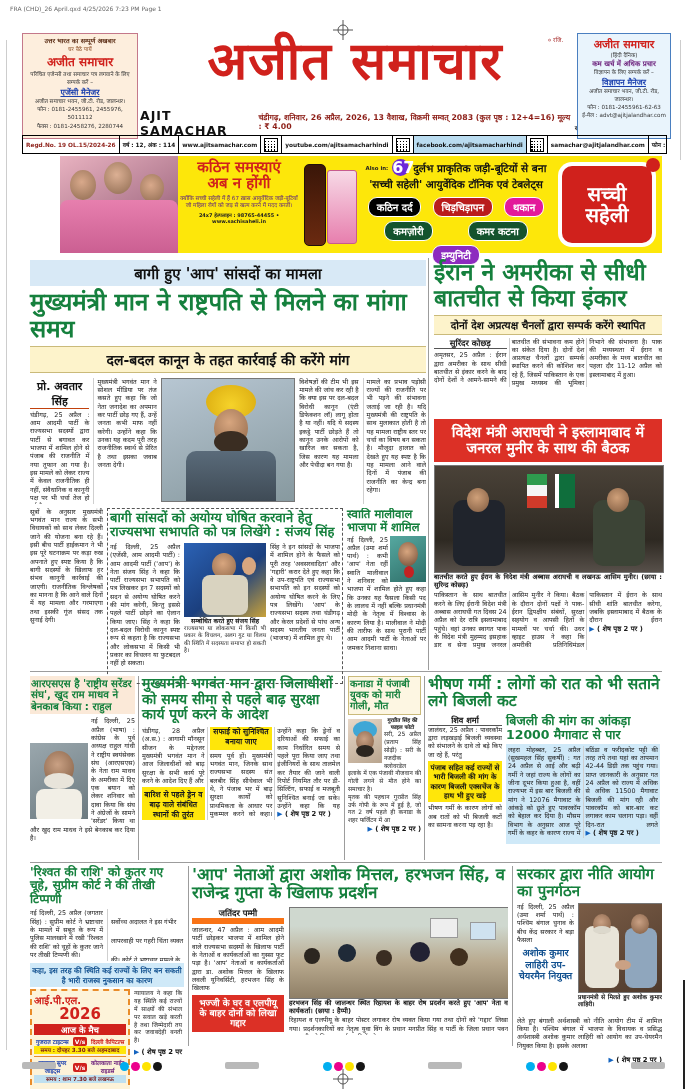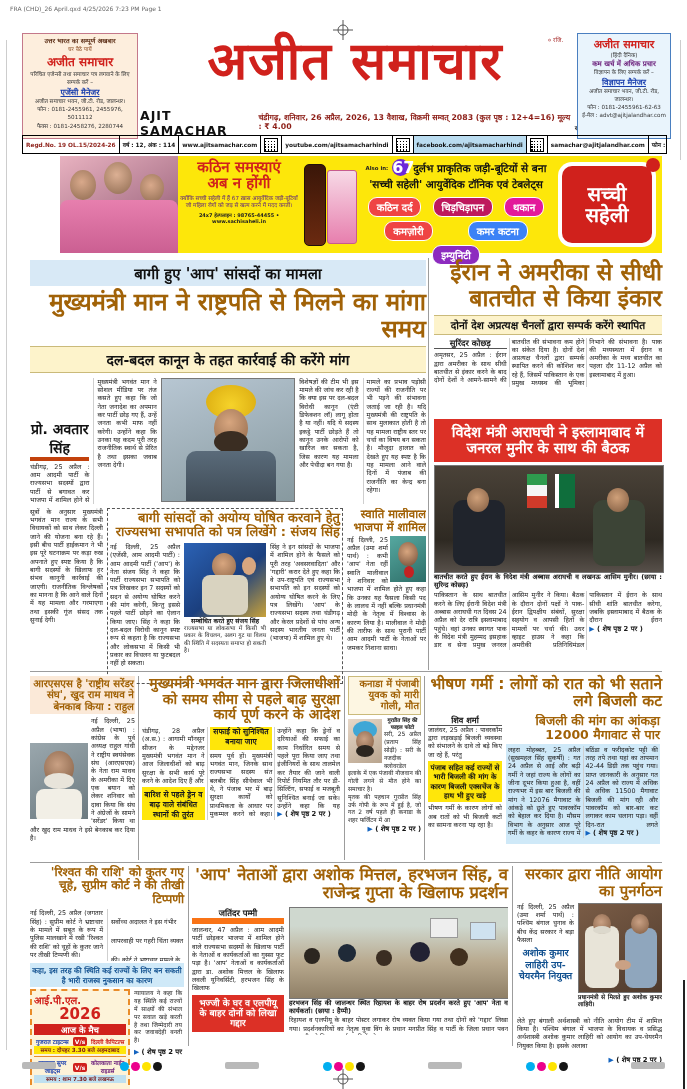--- a/index.html
+++ b/index.html
@@ -1,19 +1,19 @@
 <!DOCTYPE html>
 <html><head>
 <meta charset="utf-8">
 <style>
   html,body{margin:0;padding:0;background:#e8e8e6;}
   .paper{position:relative;width:687px;height:1089px;background:#fff;margin:0 auto;
          font-family:"DejaVu Sans",sans-serif;color:#111;overflow:hidden;}
   .abs{position:absolute;}
-  .hl{font-weight:bold;color:#a16207;text-align:right;line-height:1.12;}
+  .hl{font-weight:bold;color:#15803d;text-align:left;line-height:1.12;}
   .body{font-size:6.4px;line-height:1.3;text-align:justify;color:#1c1c1c;}
   .cols2{columns:2;column-gap:5px;column-rule:1px solid #cfcfcf;}
   .cols3{columns:3;column-gap:5px;column-rule:1px solid #cfcfcf;}
   .byline{font-weight:bold;text-align:center;}
   .cap{font-size:6.6px;font-weight:bold;line-height:1.25;text-align:justify;color:#111;}
   .cont{font-weight:bold;font-size:6.8px;white-space:nowrap;}
   .cont .ar{color:#1464c0;}
   .rule{background:#9c9c9c;}
   .photo{position:relative;overflow:hidden;background:linear-gradient(160deg,#b7c6d2,#87999f);}
   .b{position:absolute;border-radius:50%;}
@@ -25,22 +25,22 @@
   .bluebg{background:#cfe9f8;}
   .qr{display:inline-block;width:12px;height:12px;background:
       repeating-linear-gradient(0deg,#000 0 1.5px,#fff 1.5px 3px),
       repeating-linear-gradient(90deg,#000 0 1.5px,#fff 1.5px 3px);
       background-blend-mode:screen;border:1px solid #000;}
   .dot{display:inline-block;width:9px;height:9px;border-radius:50%;margin:0 1px;}
   .dc{background:#00aeef;}.dm{background:#ec008c;}.dy{background:#ffe400;}.dk{background:#161616;}
   .dash{display:inline-block;width:34px;height:7px;background:#b9b9b9;border-radius:2px;}
   .pill{display:inline-block;color:#fff;font-weight:bold;font-size:10px;border-radius:9px;
         padding:2px 8px;margin:2px 3px;border:1.5px solid #fff;}
-  .p0{background:#ef4444;}.p1{background:#be185d;}.p2{background:#e3199a;}
-  .p3{background:#ef4444;}.p4{background:#3b82f6;margin-left:27px;}.p5{background:#8d2bbf;}
+  .p0{background:#000000;}.p1{background:#b91c1c;}.p2{background:#e3199a;}
+  .p3{background:#14532d;}.p4{background:#14532d;margin-left:27px;}.p5{background:#8d2bbf;}
   .seg{border-left:1px solid #000;padding:2px 3px;display:flex;align-items:center;white-space:nowrap;}
   .tiny{font-size:5.8px;font-weight:bold;}
   .boxadt{font-size:5.6px;text-align:center;line-height:1.45;color:#333;}
   .cross{stroke:#555;stroke-width:1;fill:none;}
 </style>
 </head>
 <body>
 
 <div class="paper">
 
@@ -159,21 +159,21 @@
   <div class="abs rule" style="left:30px;top:862px;width:632px;height:1px;"></div>
   <div class="abs rule" style="left:188px;top:866px;width:1px;height:180px;"></div>
   <div class="abs rule" style="left:512px;top:866px;width:1px;height:180px;"></div>
 
   <div class="abs" style="left:30px;top:260px;width:396px;">
     <div class="kick" style="font-size:15px;padding:3px 0;">बागी हुए 'आप' सांसदों का मामला</div>
     <div class="hl" style="font-size:24px;margin:3px 0;">मुख्यमंत्री मान ने राष्ट्रपति से मिलने का मांगा समय</div>
     <div class="sub" style="font-size:14px;padding:3px 18px;">दल-बदल कानून के तहत कार्रवाई की करेंगे मांग</div>
     <div style="display:flex;gap:4px;margin-top:5px;height:126px;overflow:hidden;">
       <div style="width:62px;">
-        <div class="byline" style="font-size:14px;border-bottom:4px solid #c2410c;margin-bottom:2px;margin-top:41px;">प्रो. अवतार सिंह</div>
+        <div class="byline" style="font-size:11px;border-bottom:1px solid #c2410c;margin-bottom:2px;">प्रो. अवतार सिंह</div>
         <div class="body">चंडीगढ़, 25 अप्रैल : आम आदमी पार्टी के राज्यसभा सदस्यों द्वारा पार्टी से बगावत कर भाजपा में शामिल होने से पंजाब की राजनीति में नया तूफान आ गया है। इस मामले को लेकर राज्य में केवल राजनीतिक ही नहीं, संवैधानिक व कानूनी पक्ष पर भी चर्चा तेज हो गई है।</div>
       </div>
       <div class="body" style="width:62px;border-left:1px solid #cfcfcf;padding-left:3px;">मुख्यमंत्री भगवंत मान ने सोशल मीडिया पर तंज कसते हुए कहा कि जो नेता जनादेश का अपमान कर पार्टी छोड़ गए हैं, उन्हें जनता कभी माफ नहीं करेगी। उन्होंने कहा कि उनका यह कदम पूरी तरह राजनीतिक स्वार्थ से प्रेरित है तथा इसका जवाब जनता देगी।</div>
       <div class="photo" style="width:138px;height:122px;border:1px solid #777;">
         <span class="b" style="left:44px;top:6px;width:50px;height:34px;background:radial-gradient(circle at 50% 60%,#f6d32a,#d9a90e);"></span>
         <span class="b" style="left:52px;top:30px;width:34px;height:38px;background:radial-gradient(circle at 45% 35%,#d8a67f,#8d6547);"></span>
         <span class="b" style="left:52px;top:52px;width:34px;height:22px;background:#3a2d22;"></span>
         <span class="b" style="left:24px;top:72px;width:90px;height:60px;border-radius:10px;background:linear-gradient(#5a6b7a,#39444e);"></span>
       </div>
       <div class="body" style="width:62px;">विशेषज्ञों की टीम भी इस मामले की जांच कर रही है कि क्या इस पर दल-बदल विरोधी कानून (एंटी डिफेक्शन लॉ) लागू होता है या नहीं। यदि ये सदस्य इकट्ठे पार्टी छोड़ते हैं तो कानून उनके आरोपों को खारिज कर सकता है, जिस कारण यह मामला और पेचीदा बन गया है।</div>

